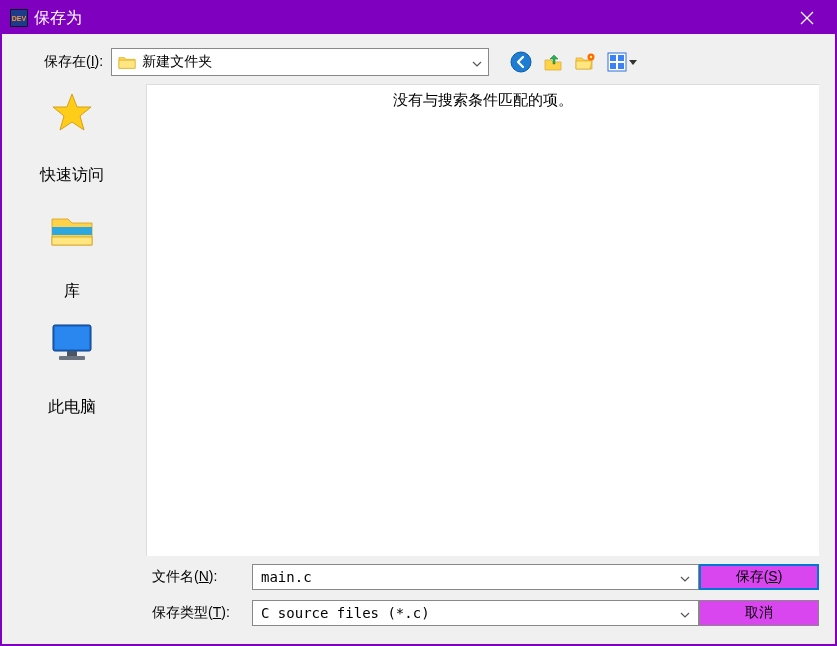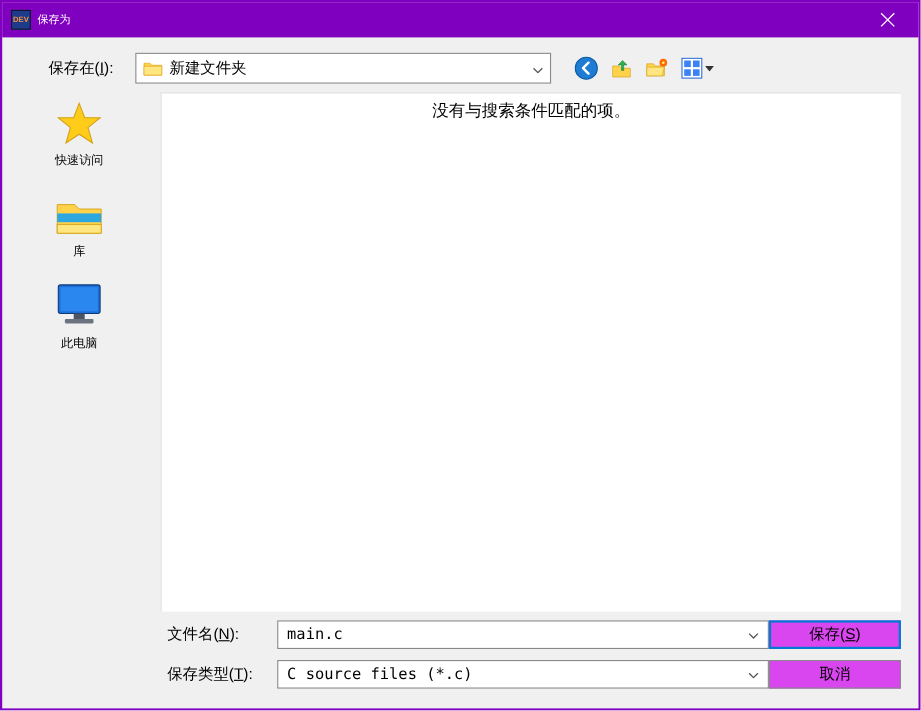--- a/index.html
+++ b/index.html
@@ -34,41 +34,41 @@
       position: relative;
       display: flex;
       align-items: center;
       justify-content: center;
       font-size: 7px;
       font-weight: bold;
       color: #fb923c;
     }
     .titlebar .title-text {
       flex: 1;
-      font-size: 10px;
+      font-size: 16px;
     }
     .titlebar .close-btn {
       width: 40px;
       height: 28px;
       display: flex;
       align-items: center;
       justify-content: center;
       cursor: pointer;
     }
     .titlebar .close-btn svg { stroke: #fff; }
 
     .toprow {
       display: flex;
       align-items: center;
       padding: 14px 16px 8px 42px;
       gap: 6px;
     }
     .toprow .label {
       font-size: 14px;
-      margin-right: 14px;
+      margin-right: 2px;
     }
     .dir-select {
       flex: 1;
       background: #fff;
       border: 1px solid #888;
       height: 28px;
       display: flex;
       align-items: center;
       padding: 12px 6px;
       max-width: 378px;
@@ -118,23 +118,24 @@
       cursor: pointer;
     }
     .side-item .icon-box {
       width: 48px;
       height: 44px;
       display: flex;
       align-items: center;
       justify-content: center;
     }
     .side-item .label {
-      font-size: 11px;
+      font-size: 16px;
       color: #000;
       text-align: left;
+      margin-top: 27px;
     }
 
     .file-area {
       flex: 1;
       background: #fff;
       margin-left: 4px;
       position: relative;
       border-left: 1px solid #ddd;
       border-top: 1px solid #ddd;
       display: flex;

